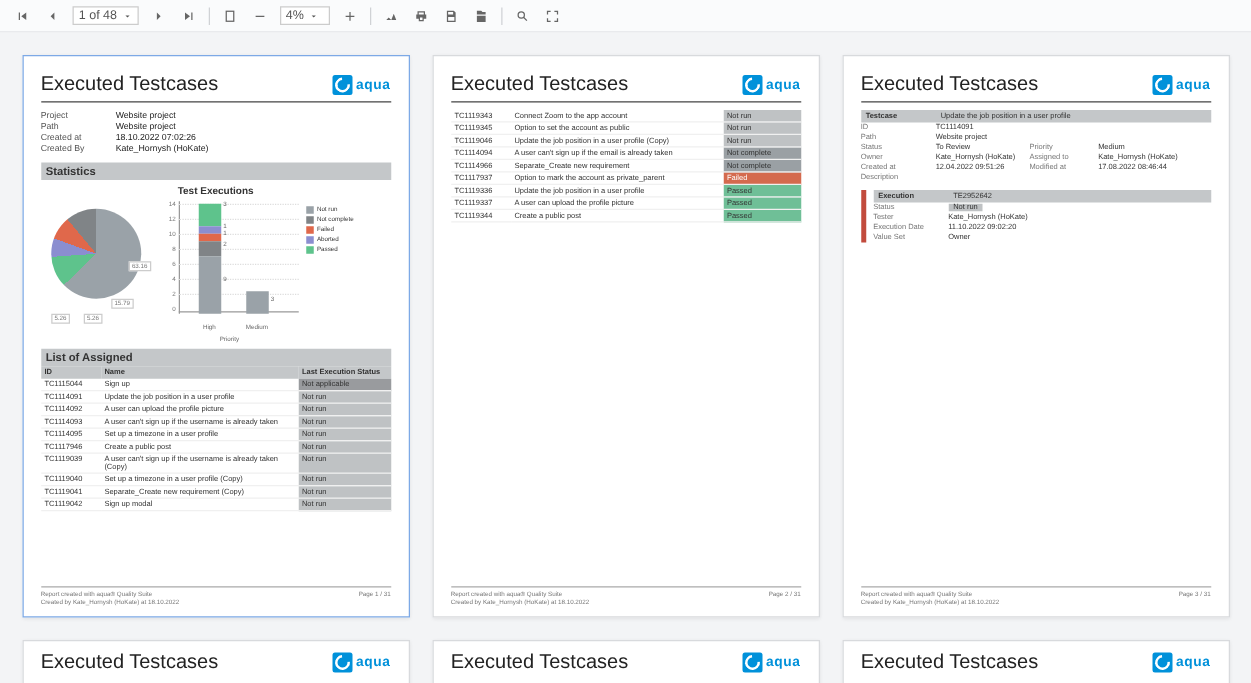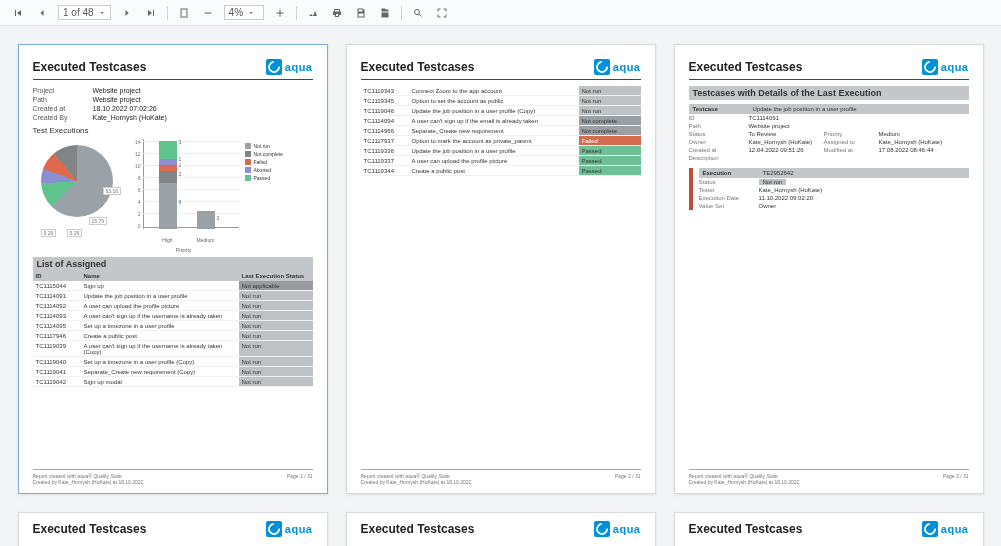--- a/index.html
+++ b/index.html
@@ -82,22 +82,22 @@
 
   .page-title-row {
     display: flex;
     justify-content: space-between;
     align-items: center;
     border-bottom: 1px solid #444;
     padding-bottom: 4px;
     margin-bottom: 6px;
   }
   .page-title {
-    font-size: 12px;
-    font-weight: 700;
+    font-size: 16px;
+    font-weight: 400;
     color: #222;
   }
   .logo {
     display: flex;
     align-items: center;
     gap: 3px;
   }
   .logo .logo-sq {
     width: 16px; height: 16px;
     background: #0091da;
@@ -123,22 +123,23 @@
 
   .section-head {
     background: #c4c7c9;
     font-size: 9px;
     font-weight: 600;
     padding: 2px 4px;
     margin-top: 6px;
   }
   .section-sub {
     font-size: 8px;
-    font-weight: 400;
+    font-weight: 700;
     margin: 4px 0 2px 0;
+    text-align: center;
   }
 
   
   .kv-row {
     display: flex;
     font-size: 7px;
     padding: 1px 0;
   }
   .kv-row .k { width: 60px; color: #555; }
   .kv-row .v { flex: 1; color: #222; }
@@ -400,20 +401,21 @@
         <div class="kv-row">
           <div class="k">Created at</div>
           <div class="v">18.10.2022 07:02:26</div>
         </div>
         <div class="kv-row">
           <div class="k">Created By</div>
           <div class="v">Kate_Hornysh (HoKate)</div>
         </div>
       </div>
 
+    <div class="section-head">Statistics</div>
     <div class="section-sub">Test Executions</div>
 
     <div class="chart-row">
       <div class="pie-wrap">
         <div class="pie"></div>
         <div class="pie-lbl" style="top:78px;left:56px">15.79</div>
         <div class="pie-lbl" style="top:90px;left:34px">5.26</div>
         <div class="pie-lbl" style="top:90px;left:8px">5.26</div>
         <div class="pie-lbl" style="top:48px;left:70px">63.16</div>
       </div>
@@ -627,21 +629,20 @@
 
   <div class="page">
     <div class="page-title-row">
       <div class="page-title">Executed Testcases</div>
       <div class="logo">
         <div class="logo-sq"></div>
         <div class="logo-txt">aqua</div>
       </div>
     </div>
 
-    <div class="section-head">Testcases with Details of the Last Execution</div>
     <div class="detail-band" style="display:flex;margin-top:4px">
       <div style="width:60px;font-weight:600">Testcase</div>
       <div>Update the job position in a user profile</div>
     </div>
     <div id="p3-details">
         <div class="detail-row">
           <div style="width:60px;color:#777">ID</div>
           <div style="flex:1">TC1114091</div>
         </div>
         <div class="detail-row">

